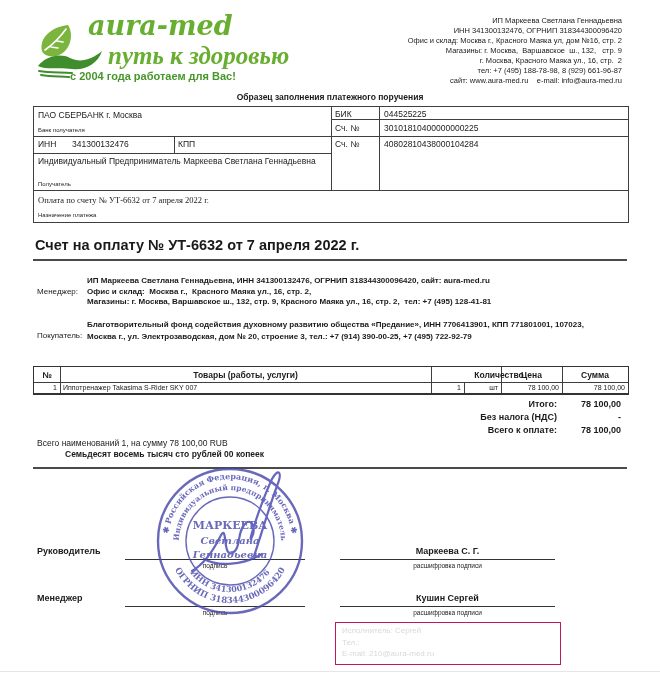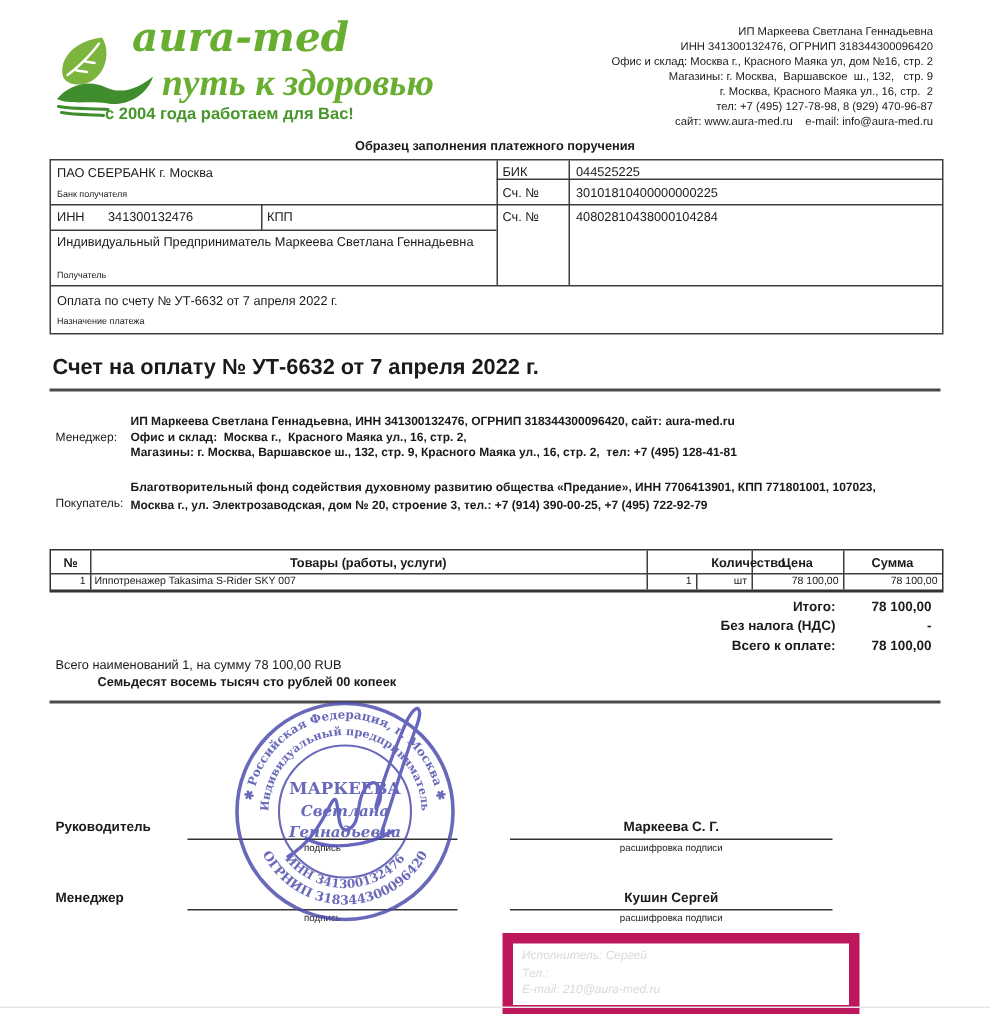--- a/index.html
+++ b/index.html
@@ -37,21 +37,21 @@
     <div class="abs green" style="left:108px;top:42px;font-family:Liberation Serif, serif;font-style:italic;font-weight:bold;font-size:25px;">путь к здоровью</div>
     <div class="abs b" style="left:70px;top:70px;font-size:11px;color:#46962a;">с 2004 года работаем для Вас!</div>
   </div>
 
   <div class="abs" style="left:222px;top:16px;width:400px;">
     <div class="hdrline" style="top:0;right:0;width:400px;">ИП Маркеева Светлана Геннадьевна</div>
     <div class="hdrline" style="top:10px;right:0;width:400px;">ИНН 341300132476, ОГРНИП 318344300096420</div>
     <div class="hdrline" style="top:20px;right:0;width:400px;">Офис и склад: Москва г., Красного Маяка ул, дом №16, стр. 2</div>
     <div class="hdrline" style="top:30px;right:0;width:400px;">Магазины: г. Москва,  Варшавское  ш., 132,   стр. 9</div>
     <div class="hdrline" style="top:40px;right:0;width:400px;">г. Москва, Красного Маяка ул., 16, стр.  2</div>
-    <div class="hdrline" style="top:50px;right:0;width:400px;">тел: +7 (495) 127-78-98, 8 (929) 470-96-87</div>
+    <div class="hdrline" style="top:50px;right:0;width:400px;">тел: +7 (495) 188-78-98, 8 (929) 661-96-87</div>
     <div class="hdrline" style="top:60px;right:0;width:400px;">сайт: www.aura-med.ru    e-mail: info@aura-med.ru</div>
   </div>
 
   <div class="abs b" style="left:33px;top:92px;width:594px;text-align:center;font-size:8.5px;">Образец заполнения платежного поручения</div>
 
   <div class="abs" style="left:33px;top:106px;width:594px;height:115px;border:1px solid #3f3f3f;">
     <div class="ln" style="left:297px;top:0;width:1px;height:83px;"></div>
     <div class="ln" style="left:345px;top:0;width:1px;height:83px;"></div>
     <div class="ln" style="left:297px;top:12px;width:297px;height:1px;"></div>
     <div class="ln" style="left:0;top:29px;width:594px;height:1px;"></div>
@@ -65,21 +65,21 @@
     <div class="cellTxt" style="left:350px;top:2px;">044525225</div>
     <div class="cellTxt" style="left:301px;top:16px;">Сч. №</div>
     <div class="cellTxt" style="left:350px;top:16px;">30101810400000000225</div>
     <div class="cellTxt" style="left:4px;top:32px;">ИНН</div>
     <div class="cellTxt" style="left:38px;top:32px;">341300132476</div>
     <div class="cellTxt" style="left:144px;top:32px;text-align:right;">КПП</div>
     <div class="cellTxt" style="left:301px;top:32px;">Сч. №</div>
     <div class="cellTxt" style="left:350px;top:32px;">40802810438000104284</div>
     <div class="cellTxt" style="left:4px;top:49px;width:285px;line-height:10px;">Индивидуальный Предприниматель Маркеева Светлана Геннадьевна</div>
     <div class="cellTxt cap" style="left:4px;top:74px;font-size:6px;">Получатель</div>
-    <div class="cellTxt" style="left:4px;top:88px;">Оплата по счету № УТ-6632 от 7 апреля 2022 г.</div>
+    <div class="cellTxt" style="left:4px;top:88px;font-family:Liberation Serif, serif;">Оплата по счету № УТ-6632 от 7 апреля 2022 г.</div>
     <div class="cellTxt cap" style="left:4px;top:105px;font-size:6px;">Назначение платежа</div>
   </div>
 
   <div class="abs b" style="left:35px;top:237px;font-size:14.5px;">Счет на оплату № УТ-6632 от 7 апреля 2022 г.</div>
   <div class="abs" style="left:33px;top:259px;width:594px;height:2px;background:#4a4a4a;"></div>
 
   <div class="abs" style="left:37px;top:287px;font-size:8px;">Менеджер:</div>
   <div class="abs" style="left:87px;top:276px;width:520px;">
     <div class="b pre" style="font-size:8px;line-height:10.5px;">ИП Маркеева Светлана Геннадьевна, ИНН 341300132476, ОГРНИП 318344300096420, сайт: aura-med.ru</div>
     <div class="b pre" style="font-size:8px;line-height:10.5px;">Офис и склад:  Москва г.,  Красного Маяка ул., 16, стр. 2,</div>
@@ -157,21 +157,21 @@
       <text x="82" y="68" font-size="11">МАРКЕЕВА</text>
       <text x="82" y="83" font-size="10" font-style="italic">Светлана</text>
       <text x="82" y="97" font-size="10" font-style="italic">Геннадьевна</text>
     </g>
     <g fill="none" stroke="#4545b0" stroke-width="2.2" stroke-linecap="round">
       <path d="M44,110 C58,102 66,88 72,76 C80,60 74,96 84,92 C94,88 88,70 98,62 C104,57 108,68 104,76 C98,88 112,44 124,18 C130,7 135,10 129,25 C121,46 112,78 106,95"></path>
       <path d="M56,98 C70,106 96,104 114,93"></path>
     </g>
   </svg>
 
-  <div class="abs" style="left:335px;top:622px;width:212px;height:37px;border:7px solid #be185d;color:#d9d9d9;font-size:8px;line-height:11.5px;padding:2px 6px;font-style:italic;">
+  <div class="abs" style="left:335px;top:622px;width:212px;height:37px;border:1px solid #be185d;color:#d9d9d9;font-size:8px;line-height:11.5px;padding:2px 6px;">
     <div>Исполнитель: Сергей</div>
     <div>Тел.:</div>
     <div>E-mail: 210@aura-med.ru</div>
   </div>
 
   <div class="abs" style="left:0;top:671px;width:660px;height:1px;background:#e6e6e6;"></div>
 
 </div>
 
 </body></html>

